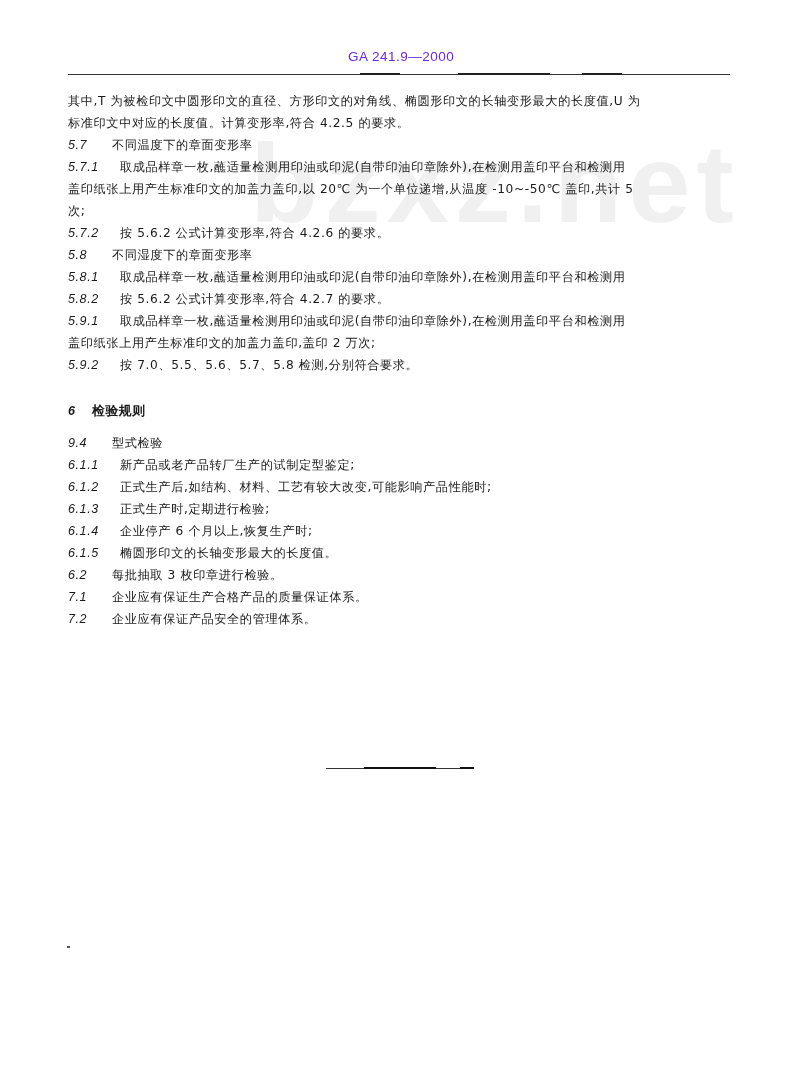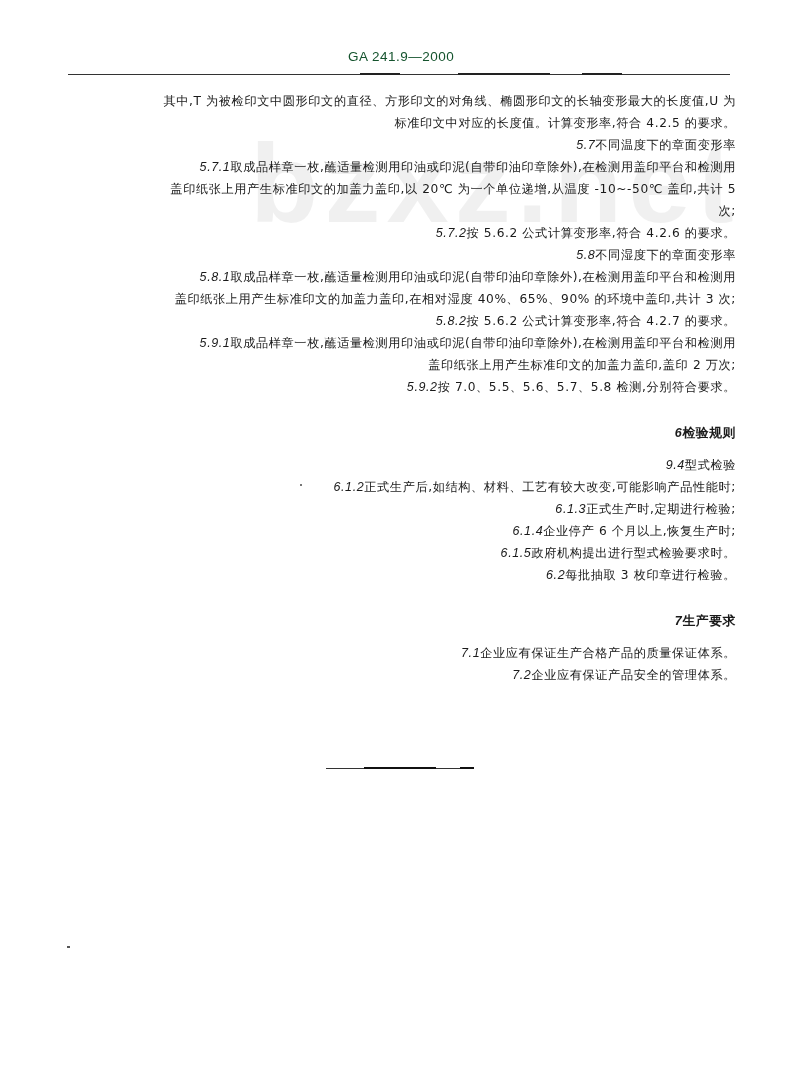--- a/index.html
+++ b/index.html
@@ -35,21 +35,21 @@
       pointer-events: none;
       line-height: 1;
     }
     .header-code {
       position: absolute;
       left: 348px;
       top: 49px;
       font-family: "Liberation Sans", sans-serif;
       font-size: 13.5px;
       letter-spacing: 0.5px;
-      color: #14532d;
+      color: #6d28d9;
     }
     .header-rule {
       position: absolute;
       left: 68px;
       top: 74px;
       width: 662px;
       height: 1px;
       background: #333;
     }
     .header-rule-thick {
@@ -64,21 +64,20 @@
       top: 90px;
       width: 668px;
       font-size: 12.2px;
       line-height: 22px;
       letter-spacing: 0.6px;
     }
     .line {
       white-space: nowrap;
       height: 22px;
       overflow: visible;
-      text-align: right;
     }
     .num {
       display: inline-block;
       font-family: "Liberation Sans", sans-serif;
       font-size: 12.5px;
       min-width: 52px;
       font-style: italic;
     }
     .num.short { min-width: 44px; }
     .num.chap { min-width: 24px; font-weight: bold; }
@@ -146,58 +145,57 @@
     <div class="line">
       <span class="num">5.7.2</span><span>按 5.6.2 公式计算变形率,符合 4.2.6 的要求。</span>
     </div>
 
     <div class="line">
       <span class="num short">5.8</span><span>不同湿度下的章面变形率</span>
     </div>
     <div class="line">
       <span class="num">5.8.1</span><span>取成品样章一枚,蘸适量检测用印油或印泥(自带印油印章除外),在检测用盖印平台和检测用</span>
     </div>
-    <div class="line">盖印纸张上用产生标准印文的加盖力盖印,在相对湿度 40%、65%、90% 的环境中盖印,共计 3 次;</div>
     <div class="line">
       <span class="num">5.8.2</span><span>按 5.6.2 公式计算变形率,符合 4.2.7 的要求。</span>
     </div>
 
     <div class="line">
       <span class="num">5.9.1</span><span>取成品样章一枚,蘸适量检测用印油或印泥(自带印油印章除外),在检测用盖印平台和检测用</span>
     </div>
     <div class="line">盖印纸张上用产生标准印文的加盖力盖印,盖印 2 万次;</div>
     <div class="line">
       <span class="num">5.9.2</span><span>按 7.0、5.5、5.6、5.7、5.8 检测,分别符合要求。</span>
     </div>
 
     <div class="line gap-before gap-after">
       <span class="num chap">6</span><span class="heading-chap">检验规则</span>
     </div>
     <div class="line">
       <span class="num short">9.4</span><span>型式检验</span>
     </div>
     <div class="line">
+      <span class="num">6.1.1</span><span>新产品或老产品转厂生产的试制定型鉴定;</span>
+    </div>
+    <div class="line">
       <span class="num">6.1.2</span><span>正式生产后,如结构、材料、工艺有较大改变,可能影响产品性能时;</span>
     </div>
     <div class="line">
       <span class="num">6.1.3</span><span>正式生产时,定期进行检验;</span>
     </div>
     <div class="line">
       <span class="num">6.1.4</span><span>企业停产 6 个月以上,恢复生产时;</span>
     </div>
     <div class="line">
-      <span class="num">6.1.5</span><span>政府机构提出进行型式检验要求时。</span>
+      <span class="num">6.1.5</span><span>椭圆形印文的长轴变形最大的长度值。</span>
     </div>
     <div class="line">
       <span class="num short">6.2</span><span>每批抽取 3 枚印章进行检验。</span>
     </div>
 
-    <div class="line gap-before gap-after">
-      <span class="num chap">7</span><span class="heading-chap">生产要求</span>
-    </div>
     <div class="line">
       <span class="num short">7.1</span><span>企业应有保证生产合格产品的质量保证体系。</span>
     </div>
     <div class="line">
       <span class="num short">7.2</span><span>企业应有保证产品安全的管理体系。</span>
     </div>
   </div>
 
   <div class="end-rule" style="left:326px;width:38px;"></div>
   <div class="end-rule thick" style="left:364px;width:72px;"></div>

